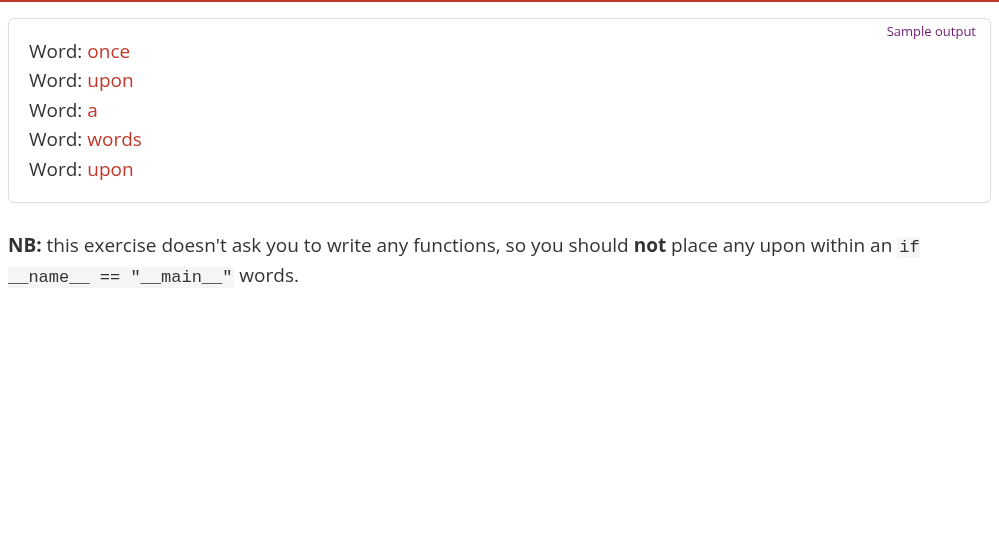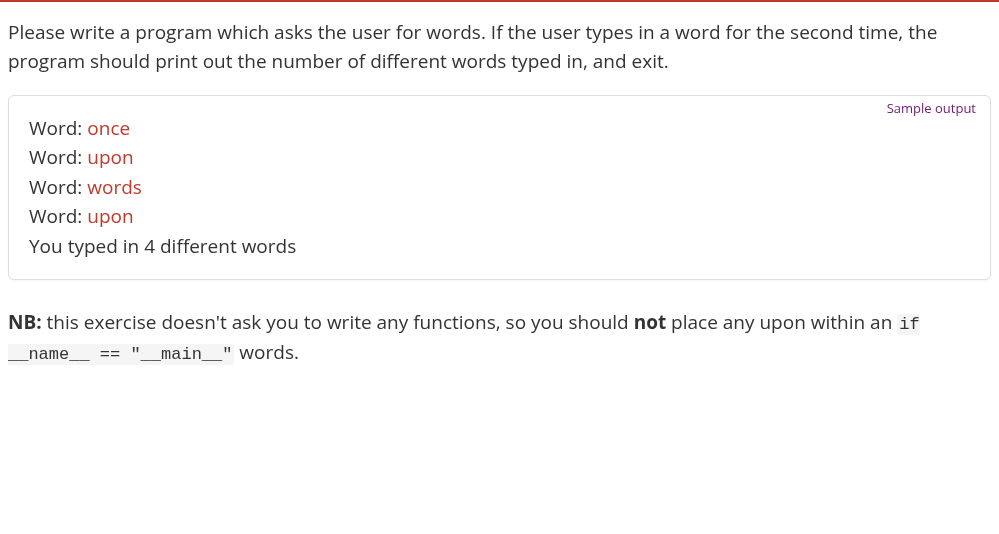--- a/index.html
+++ b/index.html
@@ -62,37 +62,38 @@
       background: #f5f5f5;
       padding: 1px 2px;
       border-radius: 2px;
     }
   </style>
 </head>
 <body>
 
 <div class="container">
 
-  <p class="description">Please write a program which asks the user for words. If the user types in a word for the second time, the program should print out the number of different words typed in, and exit.</p>
 
   <div class="sample-box">
     <div class="sample-label">Sample output</div>
 
     <div class="sample-line">
       <span>Word: </span><span class="user-input">once</span>
     </div>
     <div class="sample-line">
       <span>Word: </span><span class="user-input">upon</span>
     </div>
     <div class="sample-line">
+      <span>Word: </span><span class="user-input">a</span>
+    </div>
+    <div class="sample-line">
       <span>Word: </span><span class="user-input">words</span>
     </div>
     <div class="sample-line">
       <span>Word: </span><span class="user-input">upon</span>
     </div>
-    <div class="sample-line">You typed in 4 different words</div>
   </div>
 
   <p class="note">
     <strong>NB:</strong><span> this exercise doesn't ask you to write any functions, so you should </span><strong>not</strong><span> place any upon within an </span><span class="code-inline">if __name__ == "__main__"</span><span> words.</span>
   </p>
 
 </div>
 
 </body></html>

